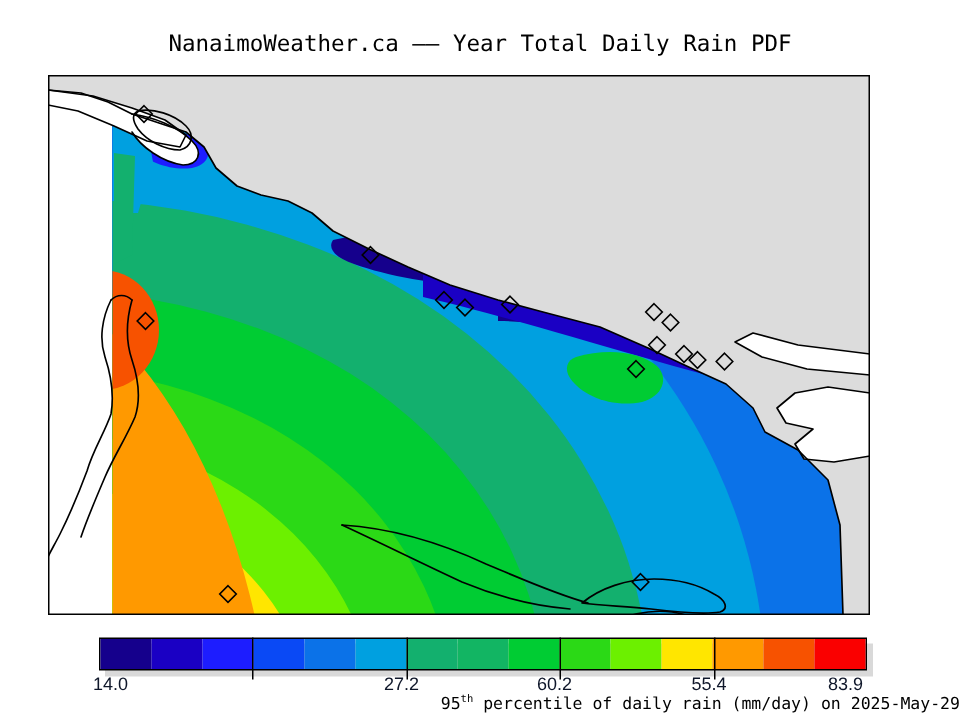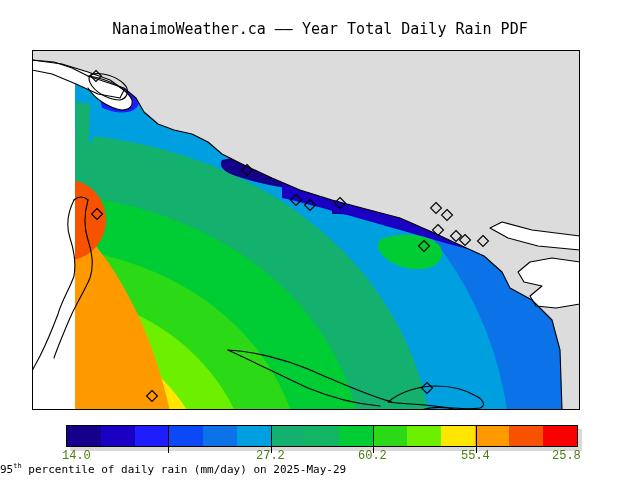--- a/index.html
+++ b/index.html
@@ -56,29 +56,29 @@
   }
   .cbtick{
     position:absolute;top:0;width:1px;height:28px;background:#000;
   }
   .cblabels{
     position:absolute;
     left:0px;top:449px;width:640px;height:16px;
   }
   .cblabel{
     position:absolute;
-    font-family:Liberation Mono, monospace;
+    font-family:Liberation Sans, sans-serif;
     font-size:12px;
-    color:#4d7c0f;
+    color:#0f172a;
     white-space:pre;
   }
   .caption{
     position:absolute;
     left:0;top:462px;width:640px;
-    text-align:left;
+    text-align:right;
     font-family:"DejaVu Sans Mono", monospace;
     font-size:11px;
     color:#000;
     white-space:pre;
   }
   .caption sup{font-size:7px;vertical-align:super;}
 </style>
 </head>
 <body>
 
@@ -237,18 +237,18 @@
         <div class="cbtick" style="left: 307px;"></div>
         <div class="cbtick" style="left: 410px;"></div>
       </div>
   </div>
   <div class="cblabels" id="cblabels">
       <div class="cblabel" style="left: 62px;">14.0</div>
       <div class="cblabel" style="left: 153px; margin-top: 30px;">20.6</div>
       <div class="cblabel" style="left: 256px;">27.2</div>
       <div class="cblabel" style="left: 358px;">60.2</div>
       <div class="cblabel" style="left: 461px;">55.4</div>
-      <div class="cblabel" style="left: 552px;">25.8</div>
+      <div class="cblabel" style="left: 552px;">83.9</div>
     </div>
 
   <div class="caption"><span>95</span><sup>th</sup><span> percentile of daily rain (mm/day) on 2025-May-29</span></div>
 
 </div>
 
 </body></html>

